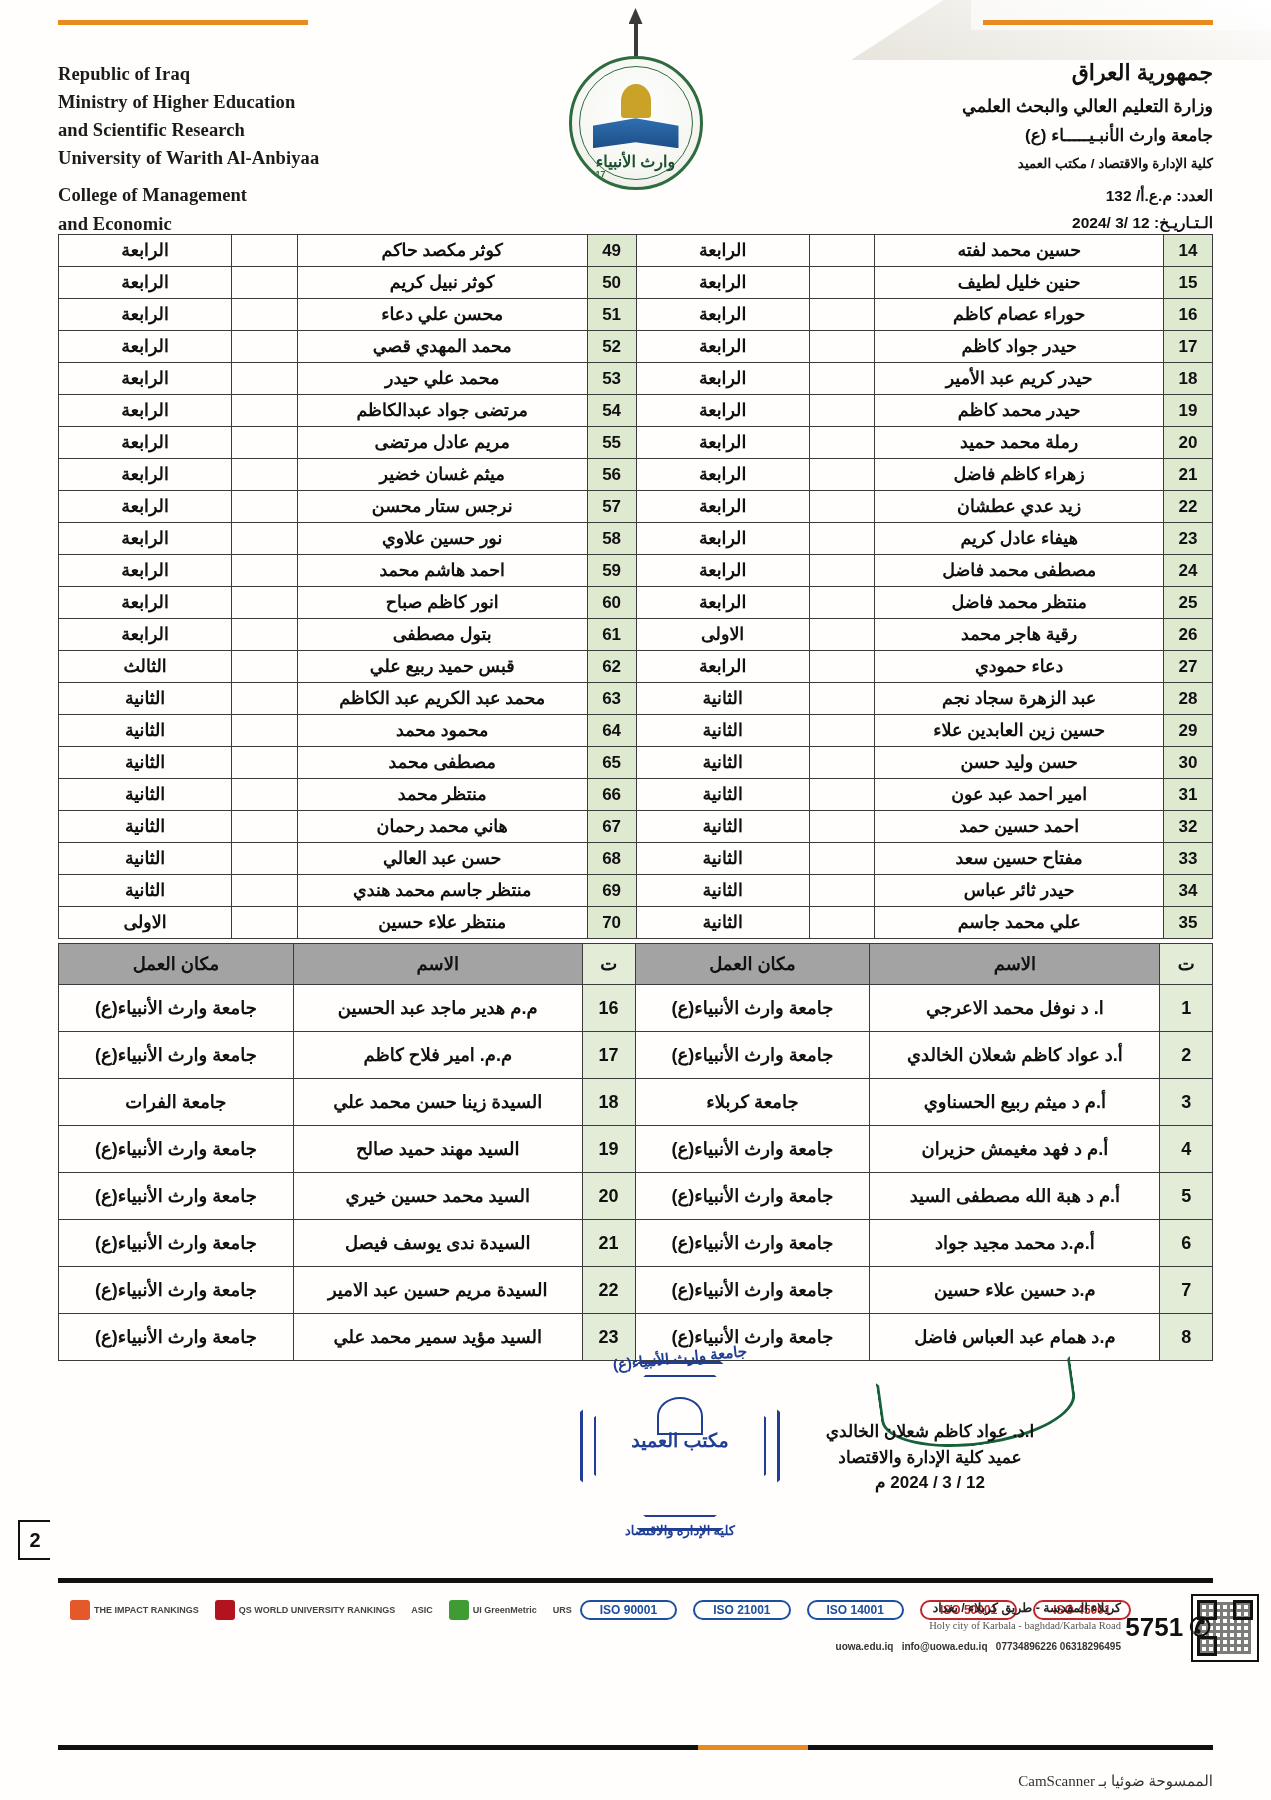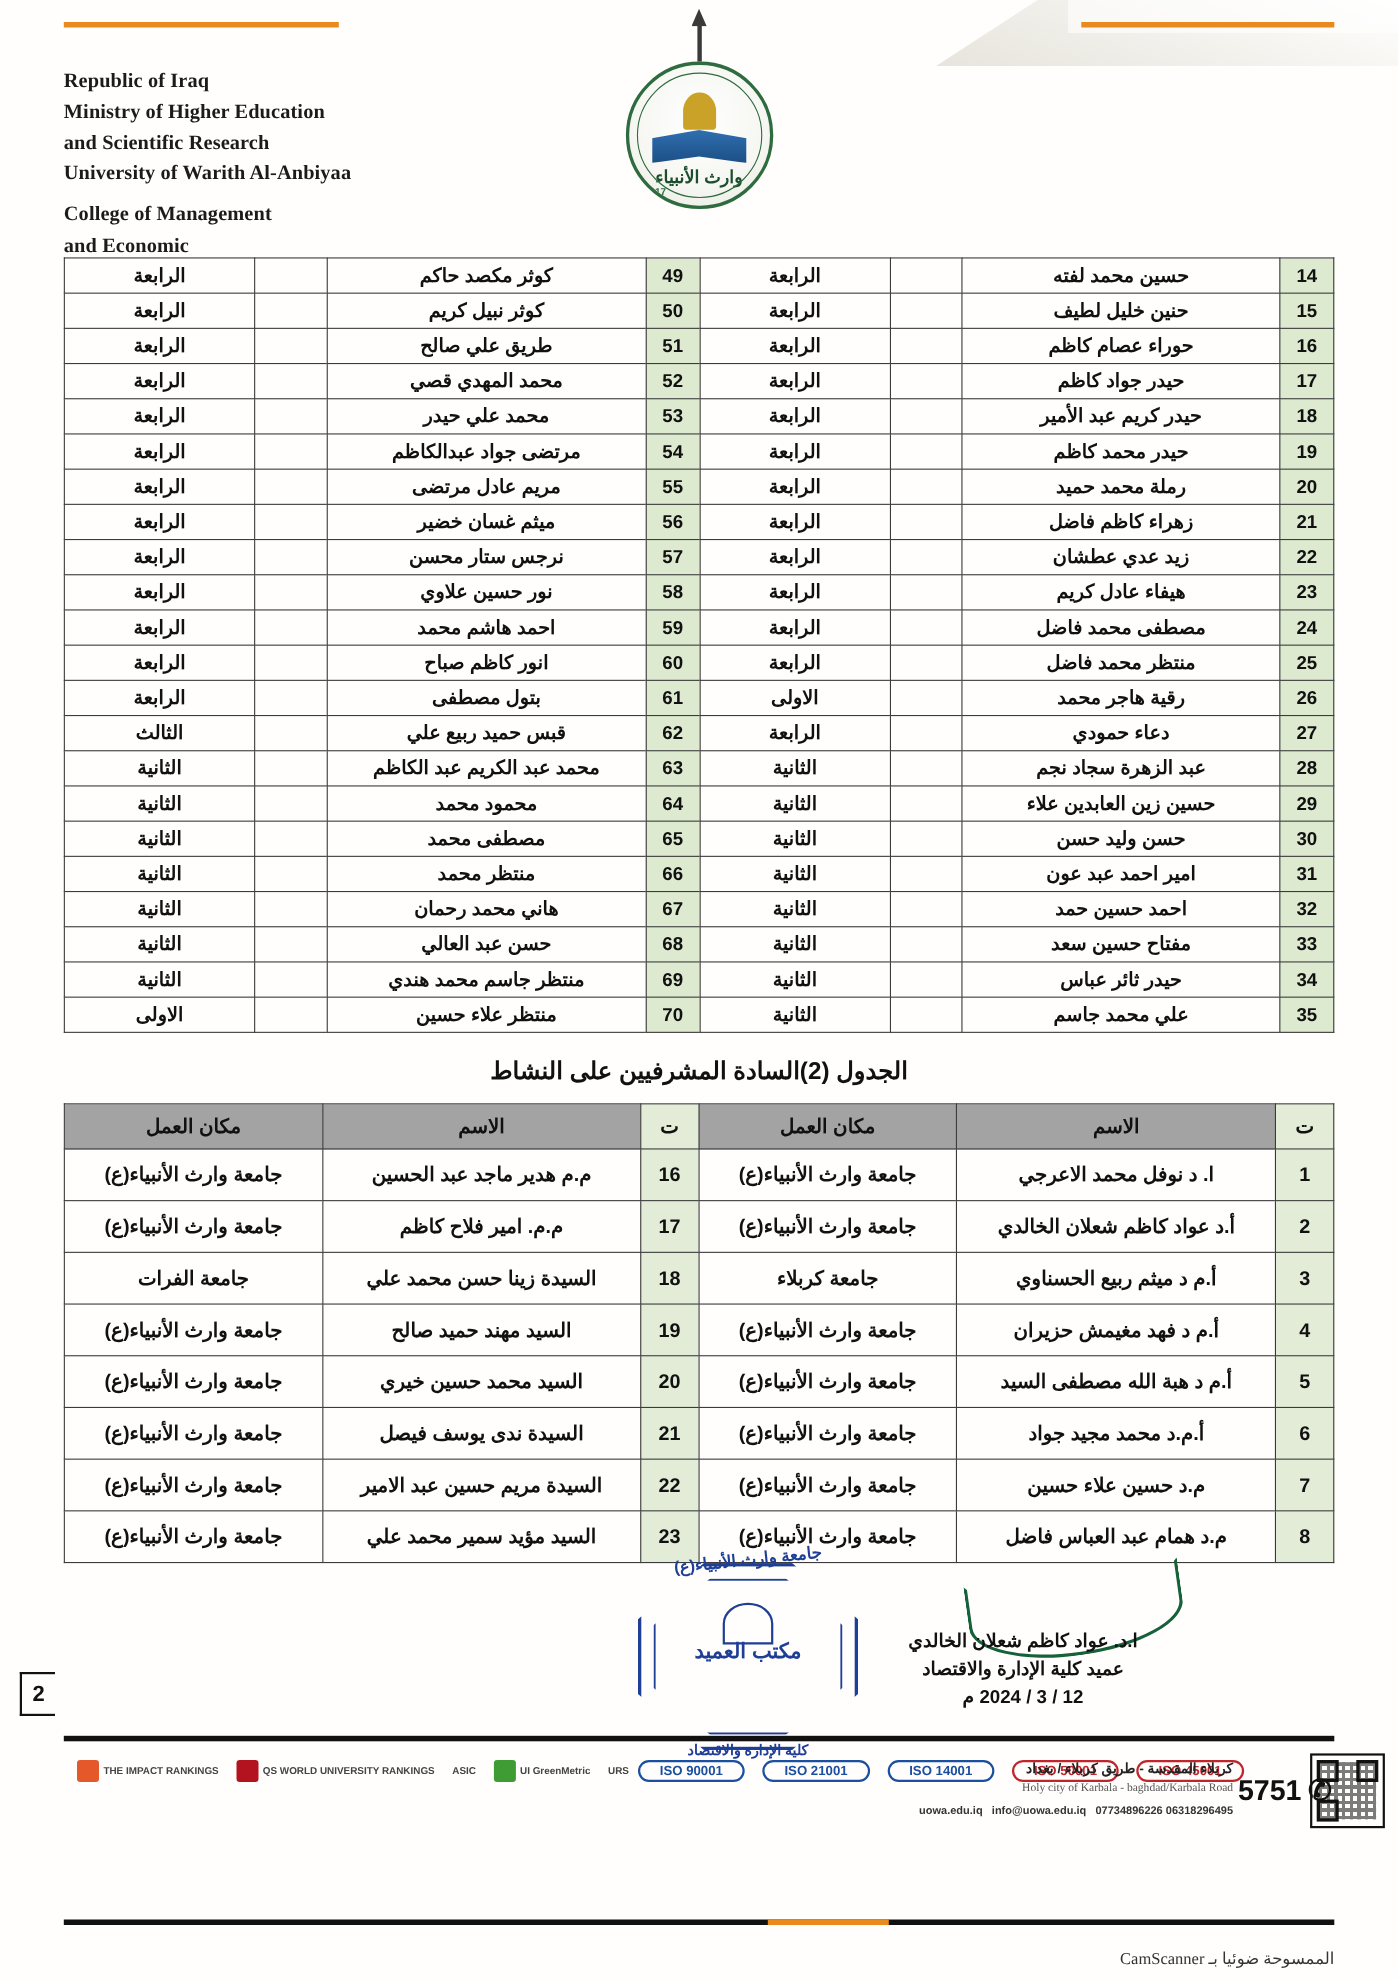--- a/index.html
+++ b/index.html
@@ -243,20 +243,28 @@
     <div class="emblem">
       <div class="spire"></div>
       <div class="ring">
         <div class="dome"></div>
         <div class="book"></div>
         <div class="arabic">وارث الأنبياء</div>
         <div class="year">2017</div>
       </div>
     </div>
 
+    <div class="hdr-right">
+      <div class="l1">جمهورية العراق</div>
+      <div class="l2">وزارة التعليم العالي والبحث العلمي</div>
+      <div class="l3">جامعة وارث الأنبـيـــــاء (ع)</div>
+      <div class="l4">كلية الإدارة والاقتصاد / مكتب العميد</div>
+      <div class="l5">العدد: م.ع.أ/ 132</div>
+      <div class="l6">الـتـاريـخ: 12 /3 /2024</div>
+    </div>
 
     <div class="rule-orange" style="left:58px;width:250px;top:20px;"></div>
     <div class="rule-orange" style="right:58px;width:230px;top:20px;"></div>
   </header>
 
   <div class="tbl-wrap">
     <table id="t1">
       <tbody>
           <tr>
             <td class="num">14</td>
@@ -277,21 +285,21 @@
             <td class="name">كوثر نبيل كريم</td>
             <td class="gap"></td>
             <td class="stage">الرابعة</td>
           </tr>
           <tr>
             <td class="num">16</td>
             <td class="name">حوراء عصام كاظم</td>
             <td class="gap"></td>
             <td class="stage">الرابعة</td>
             <td class="num">51</td>
-            <td class="name">طريق علي صالح</td>
+            <td class="name">محسن علي دعاء</td>
             <td class="gap"></td>
             <td class="stage">الرابعة</td>
           </tr>
           <tr>
             <td class="num">17</td>
             <td class="name">حيدر جواد كاظم</td>
             <td class="gap"></td>
             <td class="stage">الرابعة</td>
             <td class="num">52</td>
             <td class="name">محمد المهدي قصي</td>
@@ -475,21 +483,20 @@
             <td class="stage">الثانية</td>
             <td class="num">70</td>
             <td class="name">منتظر علاء حسين</td>
             <td class="gap"></td>
             <td class="stage">الاولى</td>
           </tr>
         </tbody>
     </table>
   </div>
 
-  <div class="caption">الجدول (2)السادة المشرفيين على النشاط</div>
 
   <div class="tbl-wrap">
     <table id="t2">
       <thead>
         <tr>
           <th class="idx">ت</th>
           <th class="nm">الاسم</th>
           <th class="pl">مكان العمل</th>
           <th class="idx">ت</th>
           <th class="nm">الاسم</th>

